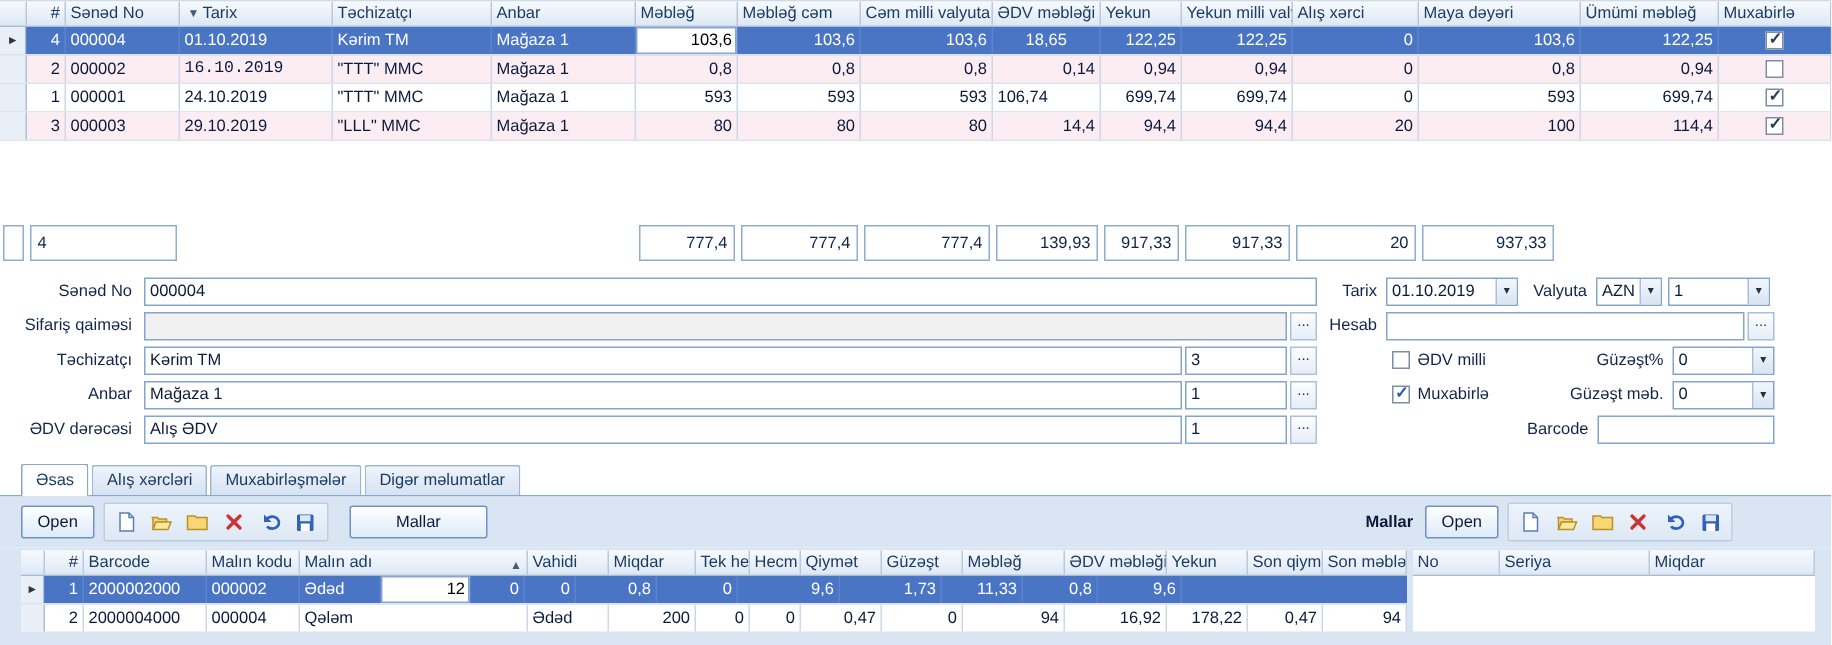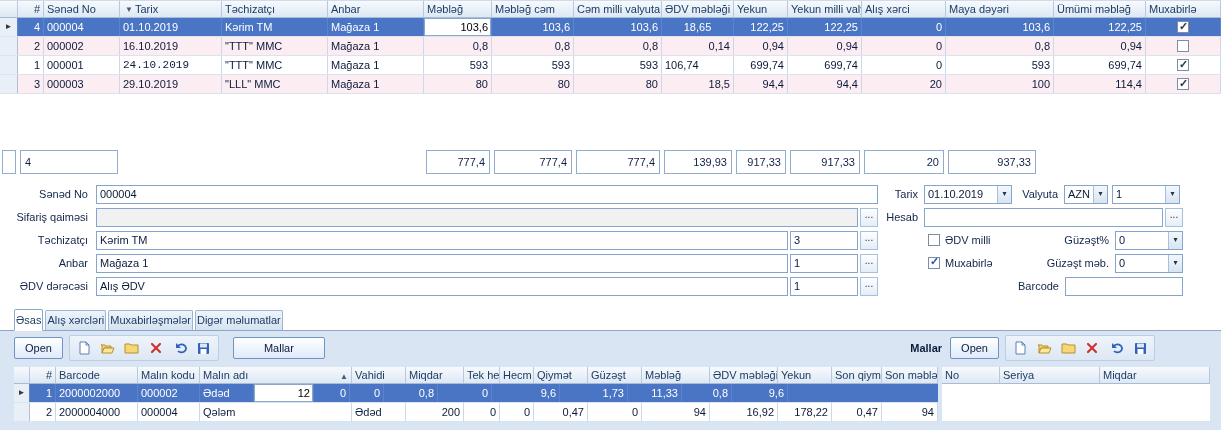--- a/index.html
+++ b/index.html
@@ -46,21 +46,21 @@
   .dots{width:18px;height:19px;margin-left:2px;flex:none;border:1px solid #a9c0dc;background:linear-gradient(#fdfeff,#e4edf8);font:inherit;font-size:10px;line-height:8px;color:#333;padding:0 0 5px 0;cursor:default}
   .combo{display:flex;align-items:center;border:1px solid #86a5cc;height:19px;background:#fff;flex:none}
   .combo-val{flex:1;padding:0 3px;overflow:hidden;white-space:nowrap}
   .combo-btn{width:14px;height:17px;text-align:center;background:linear-gradient(#f2f7fd,#d8e4f2);border-left:1px solid #a9c0dc;font-size:8px;line-height:16px;color:#234;flex:none}
   .cb-label{margin-left:5px;white-space:nowrap;color:#13244a}
   .sp{flex:none}
   .flex-sp{flex:1}
 
   
   .tabs{display:flex;align-items:flex-end;height:23px;margin-top:10px;padding-left:14px;border-bottom:1px solid #8aa8cc}
-  .tab{height:20px;line-height:18px;padding:0 1px;margin-right:2px;border:1px solid #9db4d2;border-bottom:none;border-radius:2px 2px 0 0;background:linear-gradient(#eef4fb,#d6e2f1);color:#1c3c64;white-space:nowrap;cursor:default}
+  .tab{height:20px;line-height:18px;padding:0 9px;margin-right:2px;border:1px solid #9db4d2;border-bottom:none;border-radius:2px 2px 0 0;background:linear-gradient(#eef4fb,#d6e2f1);color:#1c3c64;white-space:nowrap;cursor:default}
   .tab.active{background:#fff;height:22px;line-height:20px;position:relative;margin-bottom:-1px;border-color:#8aa8cc;border-bottom:1px solid #fff}
 
   
   .toolbar{display:flex;align-items:center;height:34px;background:#d9e5f3;padding:0 14px}
   .btn{height:22px;padding:0 10px;border:1px solid #6f94c4;border-radius:2px;background:linear-gradient(#feffff,#dfeafa);font:inherit;color:#0b1a3c;white-space:nowrap;cursor:default}
   .icon-group{display:flex;align-items:center;margin-left:6px;border:1px solid #bccee4;background:linear-gradient(#eef4fb,#dde8f4);height:26px;padding:0 2px;border-radius:2px}
   .iconbtn{width:24px;height:24px;border:1px solid transparent;background:transparent;display:flex;align-items:center;justify-content:center;margin:0;padding:0;cursor:default}
   .icn{display:flex}
   .mallar-btn{width:92px;margin-left:14px}
   .toolbar-right{margin-left:auto;display:flex;align-items:center;margin-right:52px}
@@ -115,41 +115,41 @@
         <div class="g-cell" style="text-align: right; width: 108px;">103,6</div>
         <div class="g-cell" style="text-align: right; width: 92px;">122,25</div>
         <div class="g-cell check" style="width: 75px;">
           <span class="cb checked"></span>
         </div>
       </div>
       <div class="g-row alt">
         <div class="g-cell ind" style="width: 18px;"></div>
         <div class="g-cell" style="text-align: right; width: 26px;">2</div>
         <div class="g-cell" style="width: 76px;">000002</div>
-        <div class="g-cell" style="width: 102px;">16.10.2019</div>
+        <div class="g-cell" style="width: 102px; font-family: Liberation Mono, monospace;">16.10.2019</div>
         <div class="g-cell" style="width: 106px;">"TTT" MMC</div>
         <div class="g-cell" style="width: 96px;">Mağaza 1</div>
         <div class="g-cell" style="text-align: right; width: 68px;">0,8</div>
         <div class="g-cell" style="text-align: right; width: 82px;">0,8</div>
         <div class="g-cell" style="text-align: right; width: 88px;">0,8</div>
         <div class="g-cell" style="text-align: right; width: 72px;">0,14</div>
         <div class="g-cell" style="text-align: right; width: 54px;">0,94</div>
         <div class="g-cell" style="text-align: right; width: 74px;">0,94</div>
         <div class="g-cell" style="text-align: right; width: 84px;">0</div>
         <div class="g-cell" style="text-align: right; width: 108px;">0,8</div>
         <div class="g-cell" style="text-align: right; width: 92px;">0,94</div>
         <div class="g-cell check" style="width: 75px;">
           <span class="cb"></span>
         </div>
       </div>
       <div class="g-row">
         <div class="g-cell ind" style="width: 18px;"></div>
         <div class="g-cell" style="text-align: right; width: 26px;">1</div>
         <div class="g-cell" style="width: 76px;">000001</div>
-        <div class="g-cell" style="width: 102px; font-family: Liberation Mono, monospace;">24.10.2019</div>
+        <div class="g-cell" style="width: 102px;">24.10.2019</div>
         <div class="g-cell" style="width: 106px;">"TTT" MMC</div>
         <div class="g-cell" style="width: 96px;">Mağaza 1</div>
         <div class="g-cell" style="text-align: right; width: 68px;">593</div>
         <div class="g-cell" style="text-align: right; width: 82px;">593</div>
         <div class="g-cell" style="text-align: right; width: 88px;">593</div>
         <div class="g-cell" style="text-align: left; width: 72px;">106,74</div>
         <div class="g-cell" style="text-align: right; width: 54px;">699,74</div>
         <div class="g-cell" style="text-align: right; width: 74px;">699,74</div>
         <div class="g-cell" style="text-align: right; width: 84px;">0</div>
         <div class="g-cell" style="text-align: right; width: 108px;">593</div>
@@ -161,21 +161,21 @@
       <div class="g-row alt">
         <div class="g-cell ind" style="width: 18px;"></div>
         <div class="g-cell" style="text-align: right; width: 26px;">3</div>
         <div class="g-cell" style="width: 76px;">000003</div>
         <div class="g-cell" style="width: 102px;">29.10.2019</div>
         <div class="g-cell" style="width: 106px;">"LLL" MMC</div>
         <div class="g-cell" style="width: 96px;">Mağaza 1</div>
         <div class="g-cell" style="text-align: right; width: 68px;">80</div>
         <div class="g-cell" style="text-align: right; width: 82px;">80</div>
         <div class="g-cell" style="text-align: right; width: 88px;">80</div>
-        <div class="g-cell" style="text-align: right; width: 72px;">18,5</div>
+        <div class="g-cell" style="text-align: right; width: 72px;">14,4</div>
         <div class="g-cell" style="text-align: right; width: 54px;">94,4</div>
         <div class="g-cell" style="text-align: right; width: 74px;">94,4</div>
         <div class="g-cell" style="text-align: right; width: 84px;">20</div>
         <div class="g-cell" style="text-align: right; width: 108px;">100</div>
         <div class="g-cell" style="text-align: right; width: 92px;">114,4</div>
         <div class="g-cell check" style="width: 75px;">
           <span class="cb checked"></span>
         </div>
       </div>
     </div>

